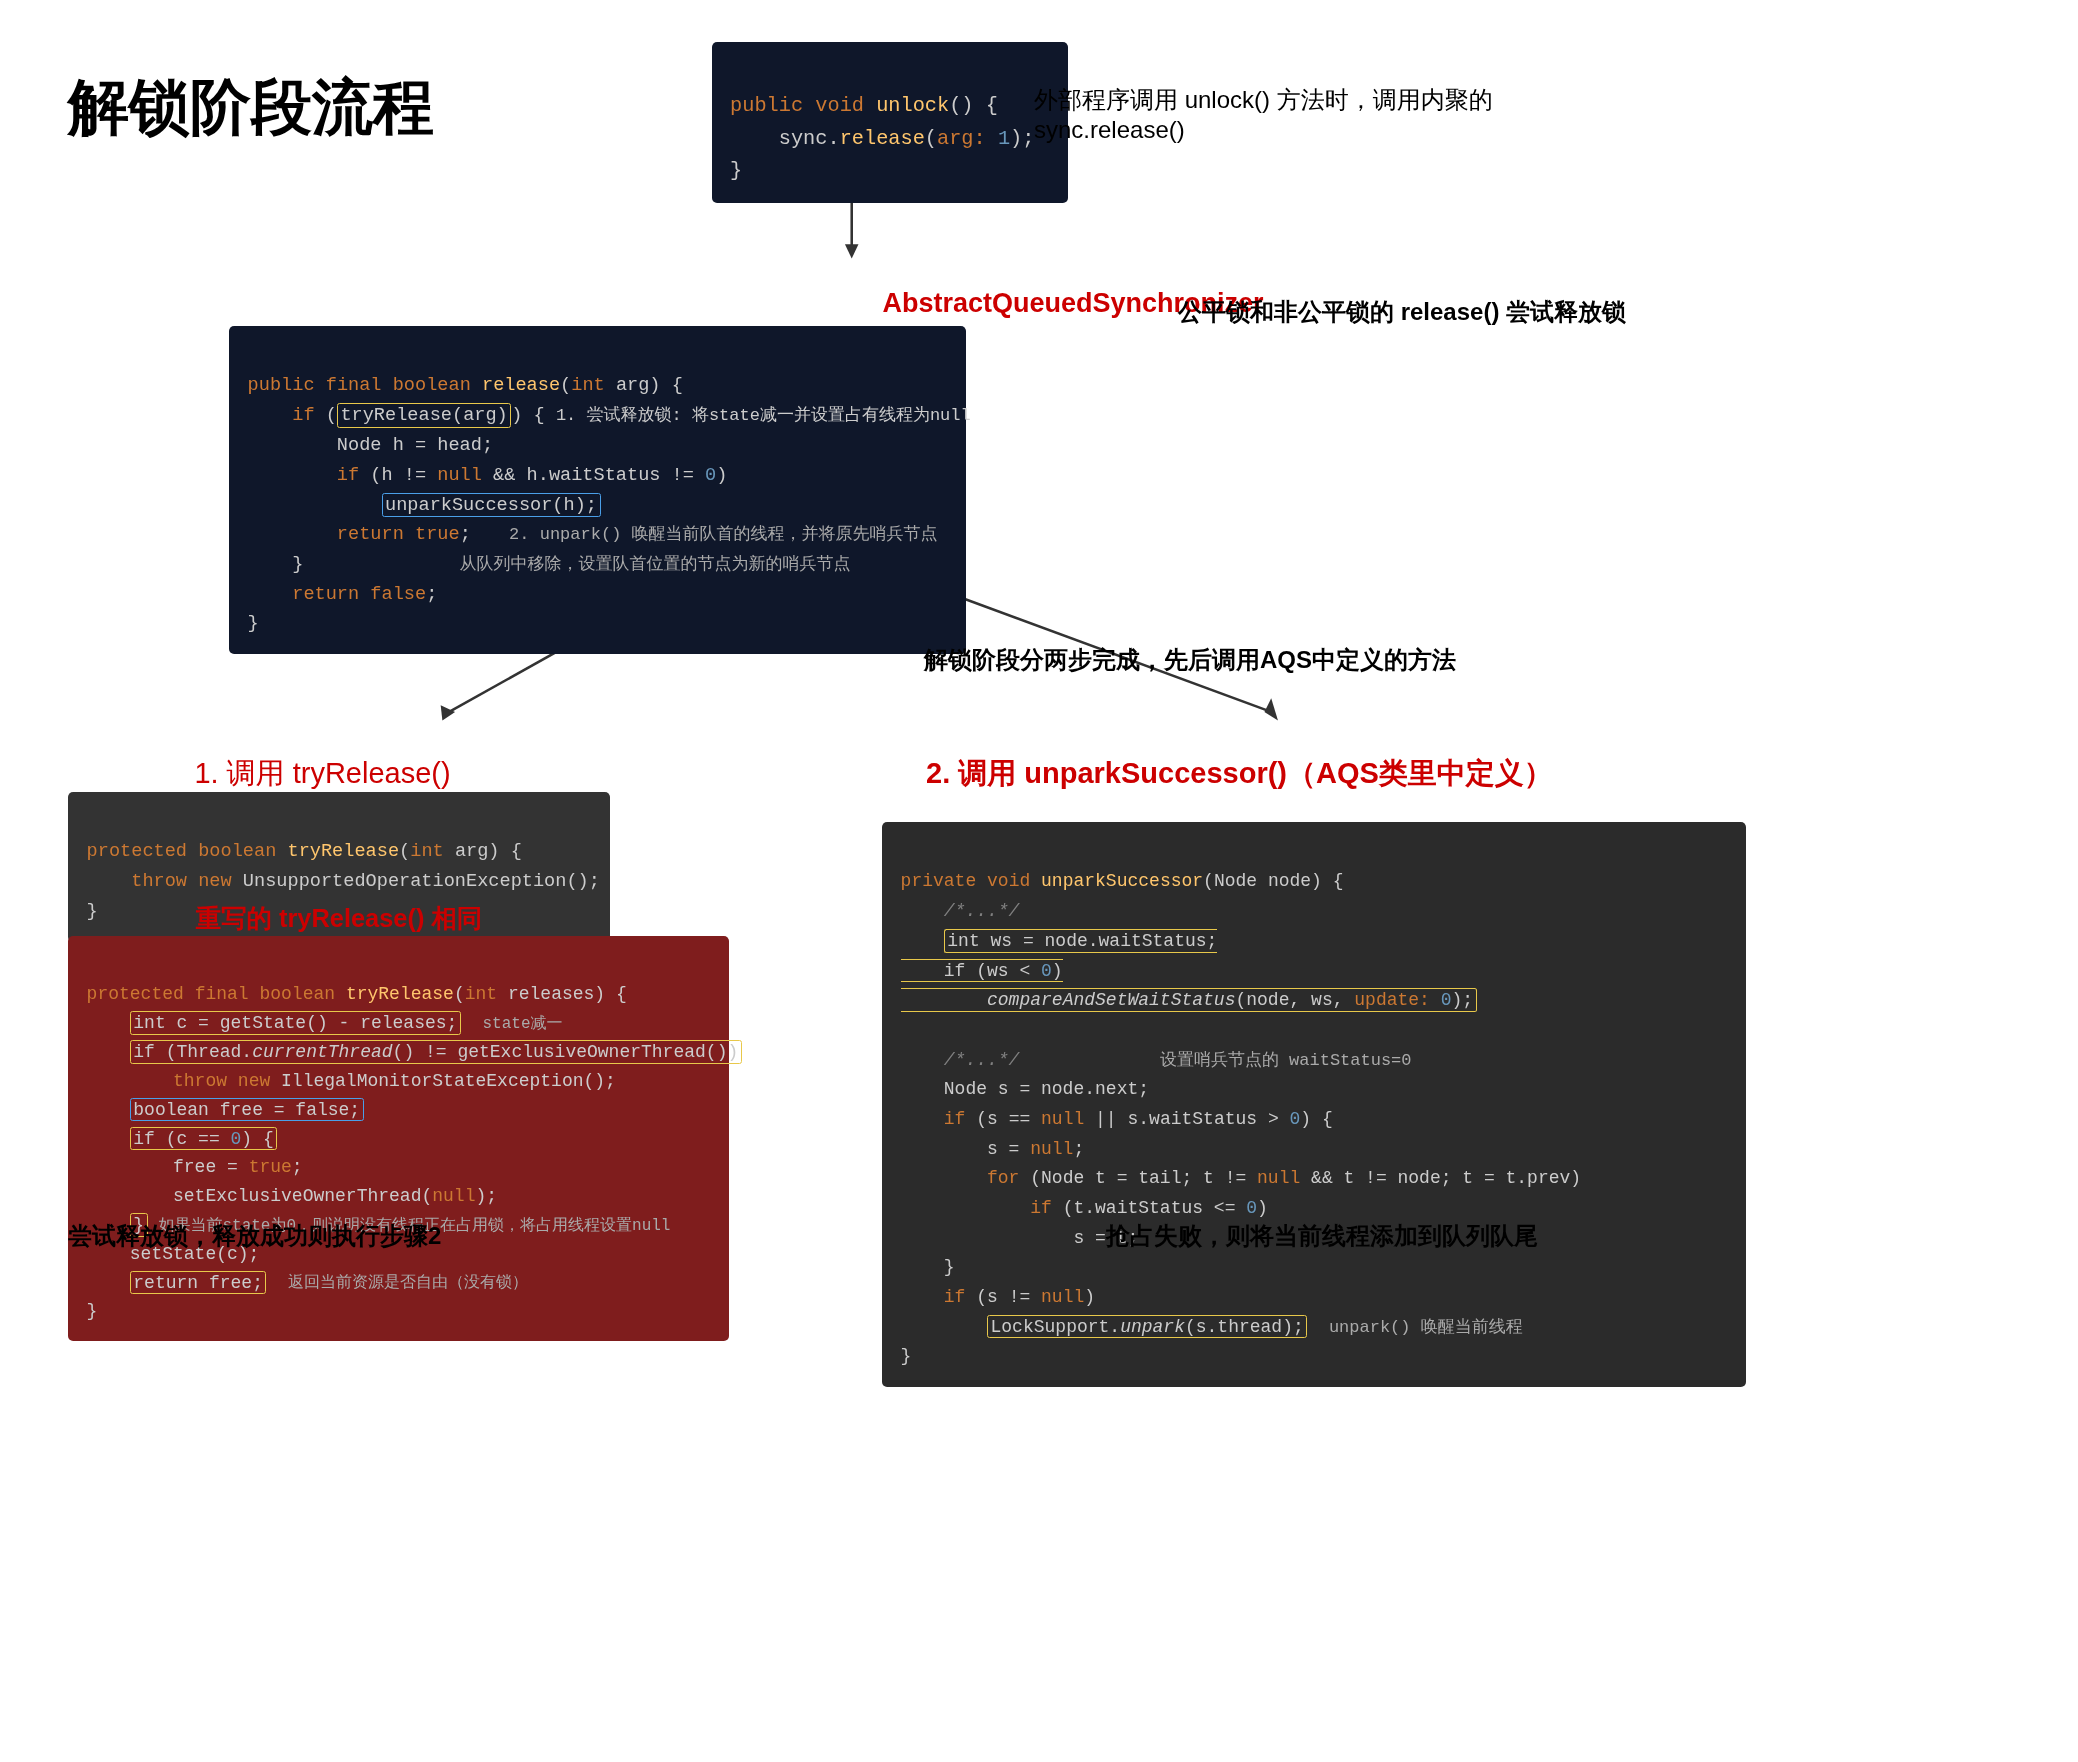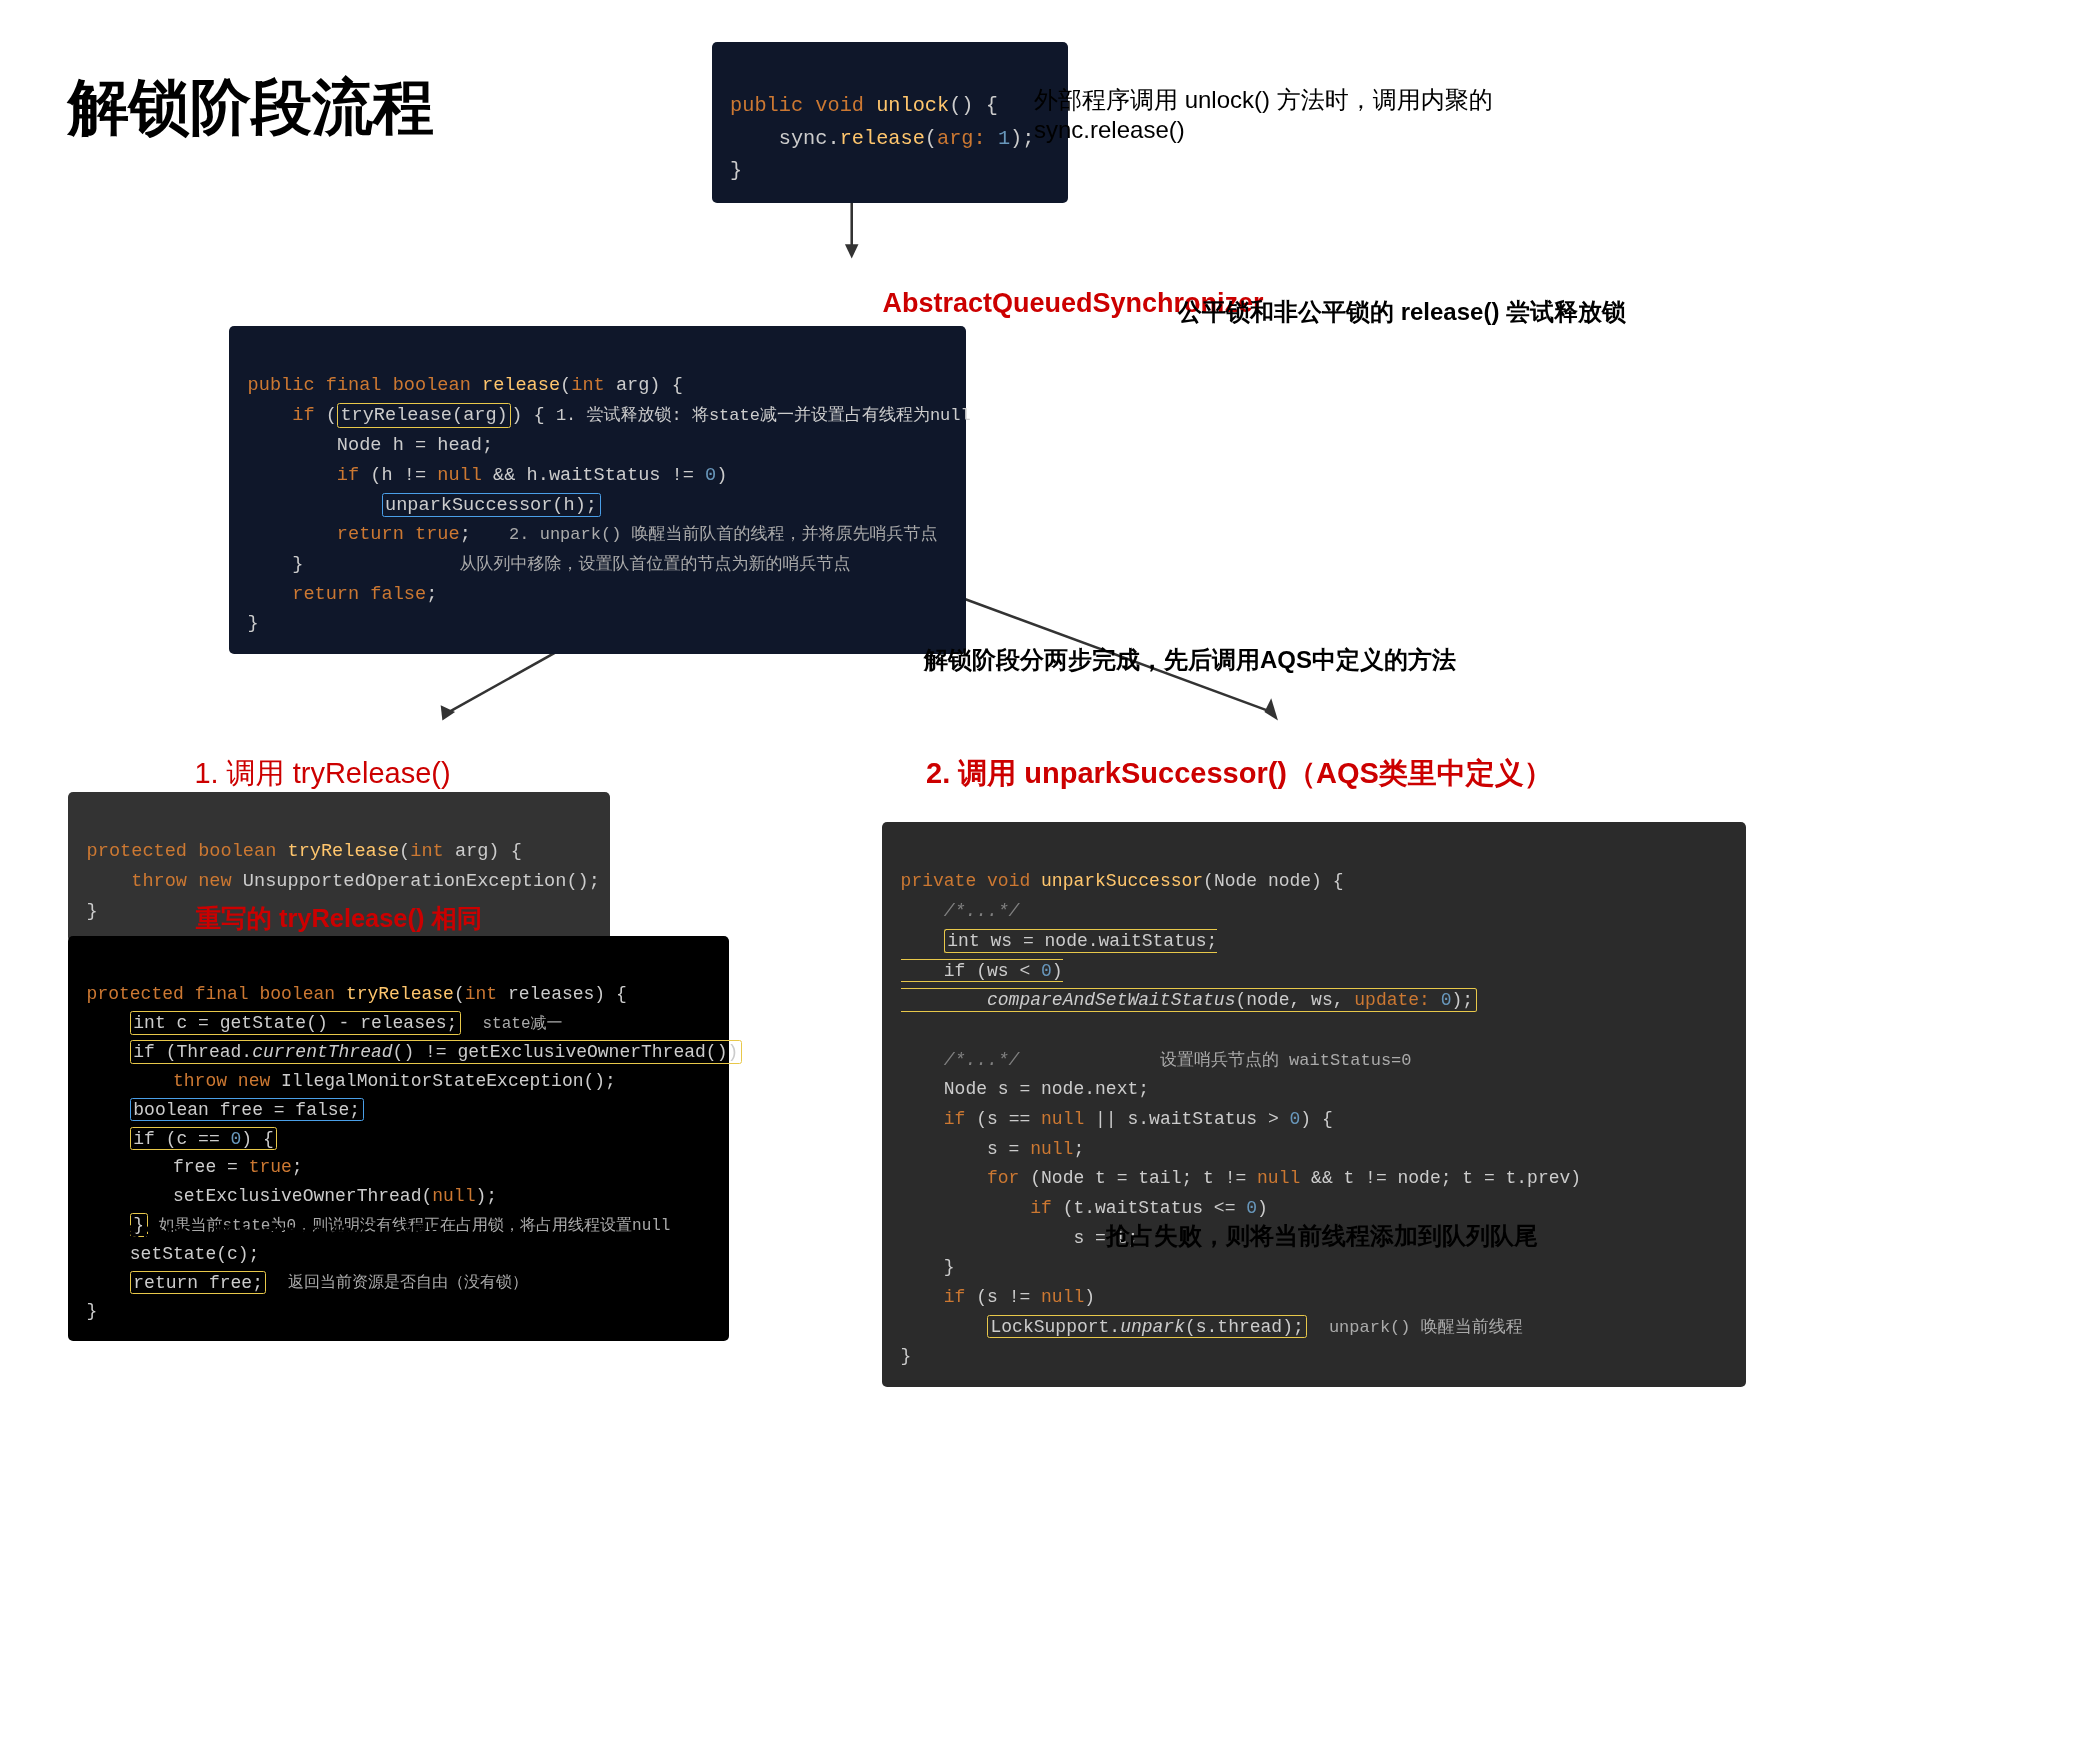--- a/index.html
+++ b/index.html
@@ -108,21 +108,21 @@
 <span class="kw">protected</span> <span class="kw">boolean</span> <span class="fn">tryRelease</span>(<span class="kw">int</span> arg) {
     <span class="kw">throw</span> <span class="kw">new</span> UnsupportedOperationException();
 }</div>
   </div>
 
   <div style="position:absolute; top:877px; left:34px; width:542px; text-align:center;">
     <span style="font-size:25.4px; font-weight:bold; color:#cc0000;">重写的 tryRelease() 相同</span>
   </div>
 
   <div style="position:absolute; top:911px; left:34px; width:661px;">
-    <div class="code-block" style="font-size:18px; background:#000000;">
+    <div class="code-block" style="font-size:18px; background:#7f1d1d;">
 <span class="kw">protected</span> <span class="kw">final</span> <span class="kw">boolean</span> <span class="fn">tryRelease</span>(<span class="kw">int</span> releases) {
     <span class="hl-yellow">int c = getState() - releases;</span>  <span style="color:#aaa; font-size:16px;">state减一</span>
     <span class="hl-yellow">if (Thread.<span class="italic">currentThread</span>() != getExclusiveOwnerThread())</span>
         <span class="kw">throw</span> <span class="kw">new</span> IllegalMonitorStateException();
     <span class="hl-blue">boolean free = false;</span>
     <span class="hl-yellow">if (c == <span class="num">0</span>) {</span>
         free = <span class="kw">true</span>;
         setExclusiveOwnerThread(<span class="kw">null</span>);
     <span class="hl-yellow">}</span> <span style="color:#aaa; font-size:16px;">如果当前state为0，则说明没有线程正在占用锁，将占用线程设置null</span>
     setState(c);

